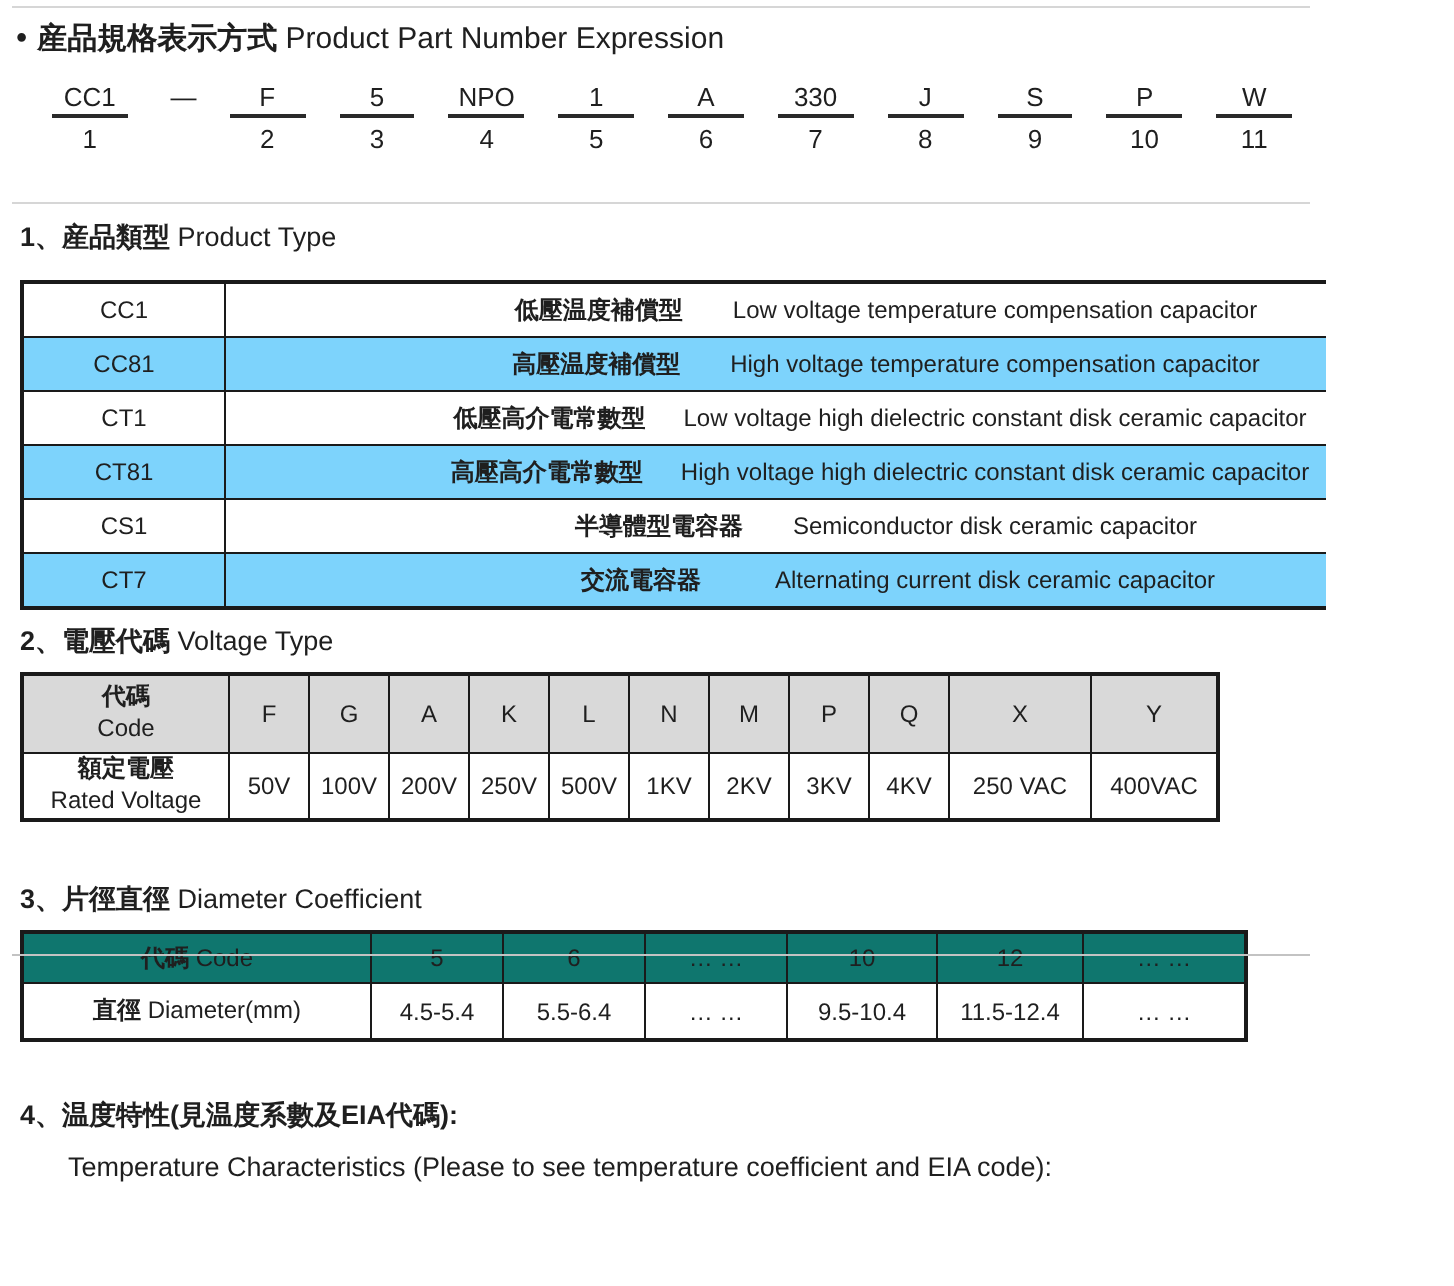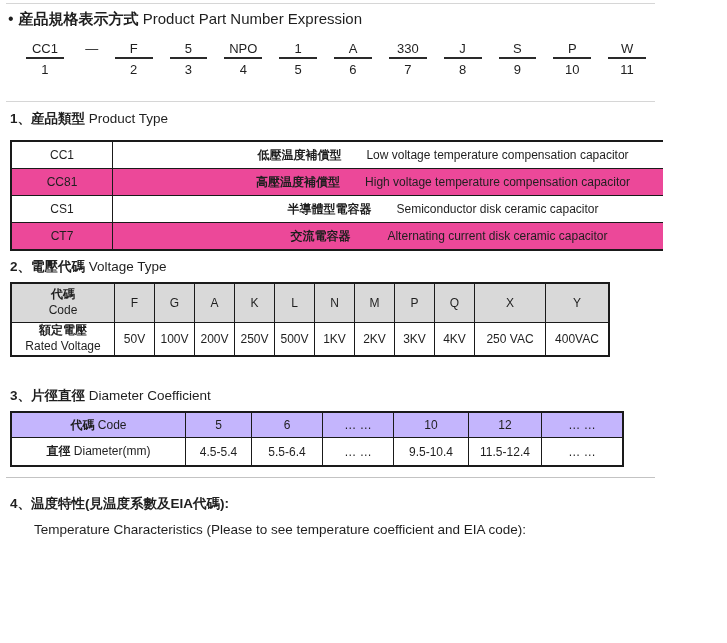--- a/index.html
+++ b/index.html
@@ -33,42 +33,42 @@
 
   table { border-collapse:collapse; border:2px solid #1a1a1a; margin-left:10px; table-layout:fixed; }
   td { border:1px solid #1a1a1a; overflow:hidden; padding:0; }
 
   
   .t1 { width:708px; margin-top:13px; }
   .t1 td { font-size:12px; }
   .t1 .c-code { width:100px; text-align:center; }
   .t1 tr.head td { background:#d9d9d9; height:44px; text-align:center; line-height:1.35; }
   .t1 tr.row td { height:26px; }
-  .t1 tr.alt { background:#ec4899; }
+  .t1 tr.alt { background:#7dd3fc; }
   .t1 td.c-desc { padding-left:32px;text-align:center; }
   .t1 tr.head td.c-desc { padding-left:0; }
   .t1 .cjk-name { display:inline-block; width:134px; }
 
   
   .t2 { width:585px; margin-top:7px; }
   .t2 td { text-align:center; font-size:12px; }
   .t2 .c-label { width:102px; line-height:1.3; }
   .t2 .vcol { width:39px; }
   .t2 .vx { width:70px; }
   .t2 .vy { width:62px; }
   .t2 tr.head td { background:#d9d9d9; height:38px; }
   .t2 tr.data td { height:32px; }
 
   
   .t3 { width:604px; margin-top:7px; }
   .t3 td { text-align:center; font-size:12px; }
   .t3 .c-label { width:173px; }
   .t3 .d1 { width:65px; } .t3 .d2 { width:70px; } .t3 .d3 { width:70px; }
   .t3 .d4 { width:74px; } .t3 .d5 { width:72px; } .t3 .d6 { width:80px; }
-  .t3 tr.head td { background:#c4b5fd; height:24px; }
+  .t3 tr.head td { background:#0f766e; height:24px; }
   .t3 tr.data td { height:27px; }
 </style>
 </head>
 <body>
 
 <div class="page">
 
   <div class="hairline" id="hl1"></div>
   <div class="hairline" id="hl2"></div>
   <div class="hairline" id="hl3"></div>
@@ -136,20 +136,32 @@
     <tr class="row">
       <td class="c-code">CC1</td>
       <td class="c-desc">
         <span class="cjk-name cjk">低壓温度補償型</span><span>Low voltage  temperature  compensation capacitor</span>
       </td>
     </tr>
     <tr class="row alt">
       <td class="c-code">CC81</td>
       <td class="c-desc">
         <span class="cjk-name cjk">高壓温度補償型</span><span>High voltage temperature compensation capacitor</span>
+      </td>
+    </tr>
+    <tr class="row">
+      <td class="c-code">CT1</td>
+      <td class="c-desc">
+        <span class="cjk-name cjk">低壓高介電常數型</span><span>Low voltage high dielectric constant disk ceramic capacitor</span>
+      </td>
+    </tr>
+    <tr class="row alt">
+      <td class="c-code">CT81</td>
+      <td class="c-desc">
+        <span class="cjk-name cjk">高壓高介電常數型</span><span>High voltage high dielectric constant disk ceramic capacitor</span>
       </td>
     </tr>
     <tr class="row">
       <td class="c-code">CS1</td>
       <td class="c-desc">
         <span class="cjk-name cjk">半導體型電容器</span><span>Semiconductor disk ceramic capacitor</span>
       </td>
     </tr>
     <tr class="row alt">
       <td class="c-code">CT7</td>

